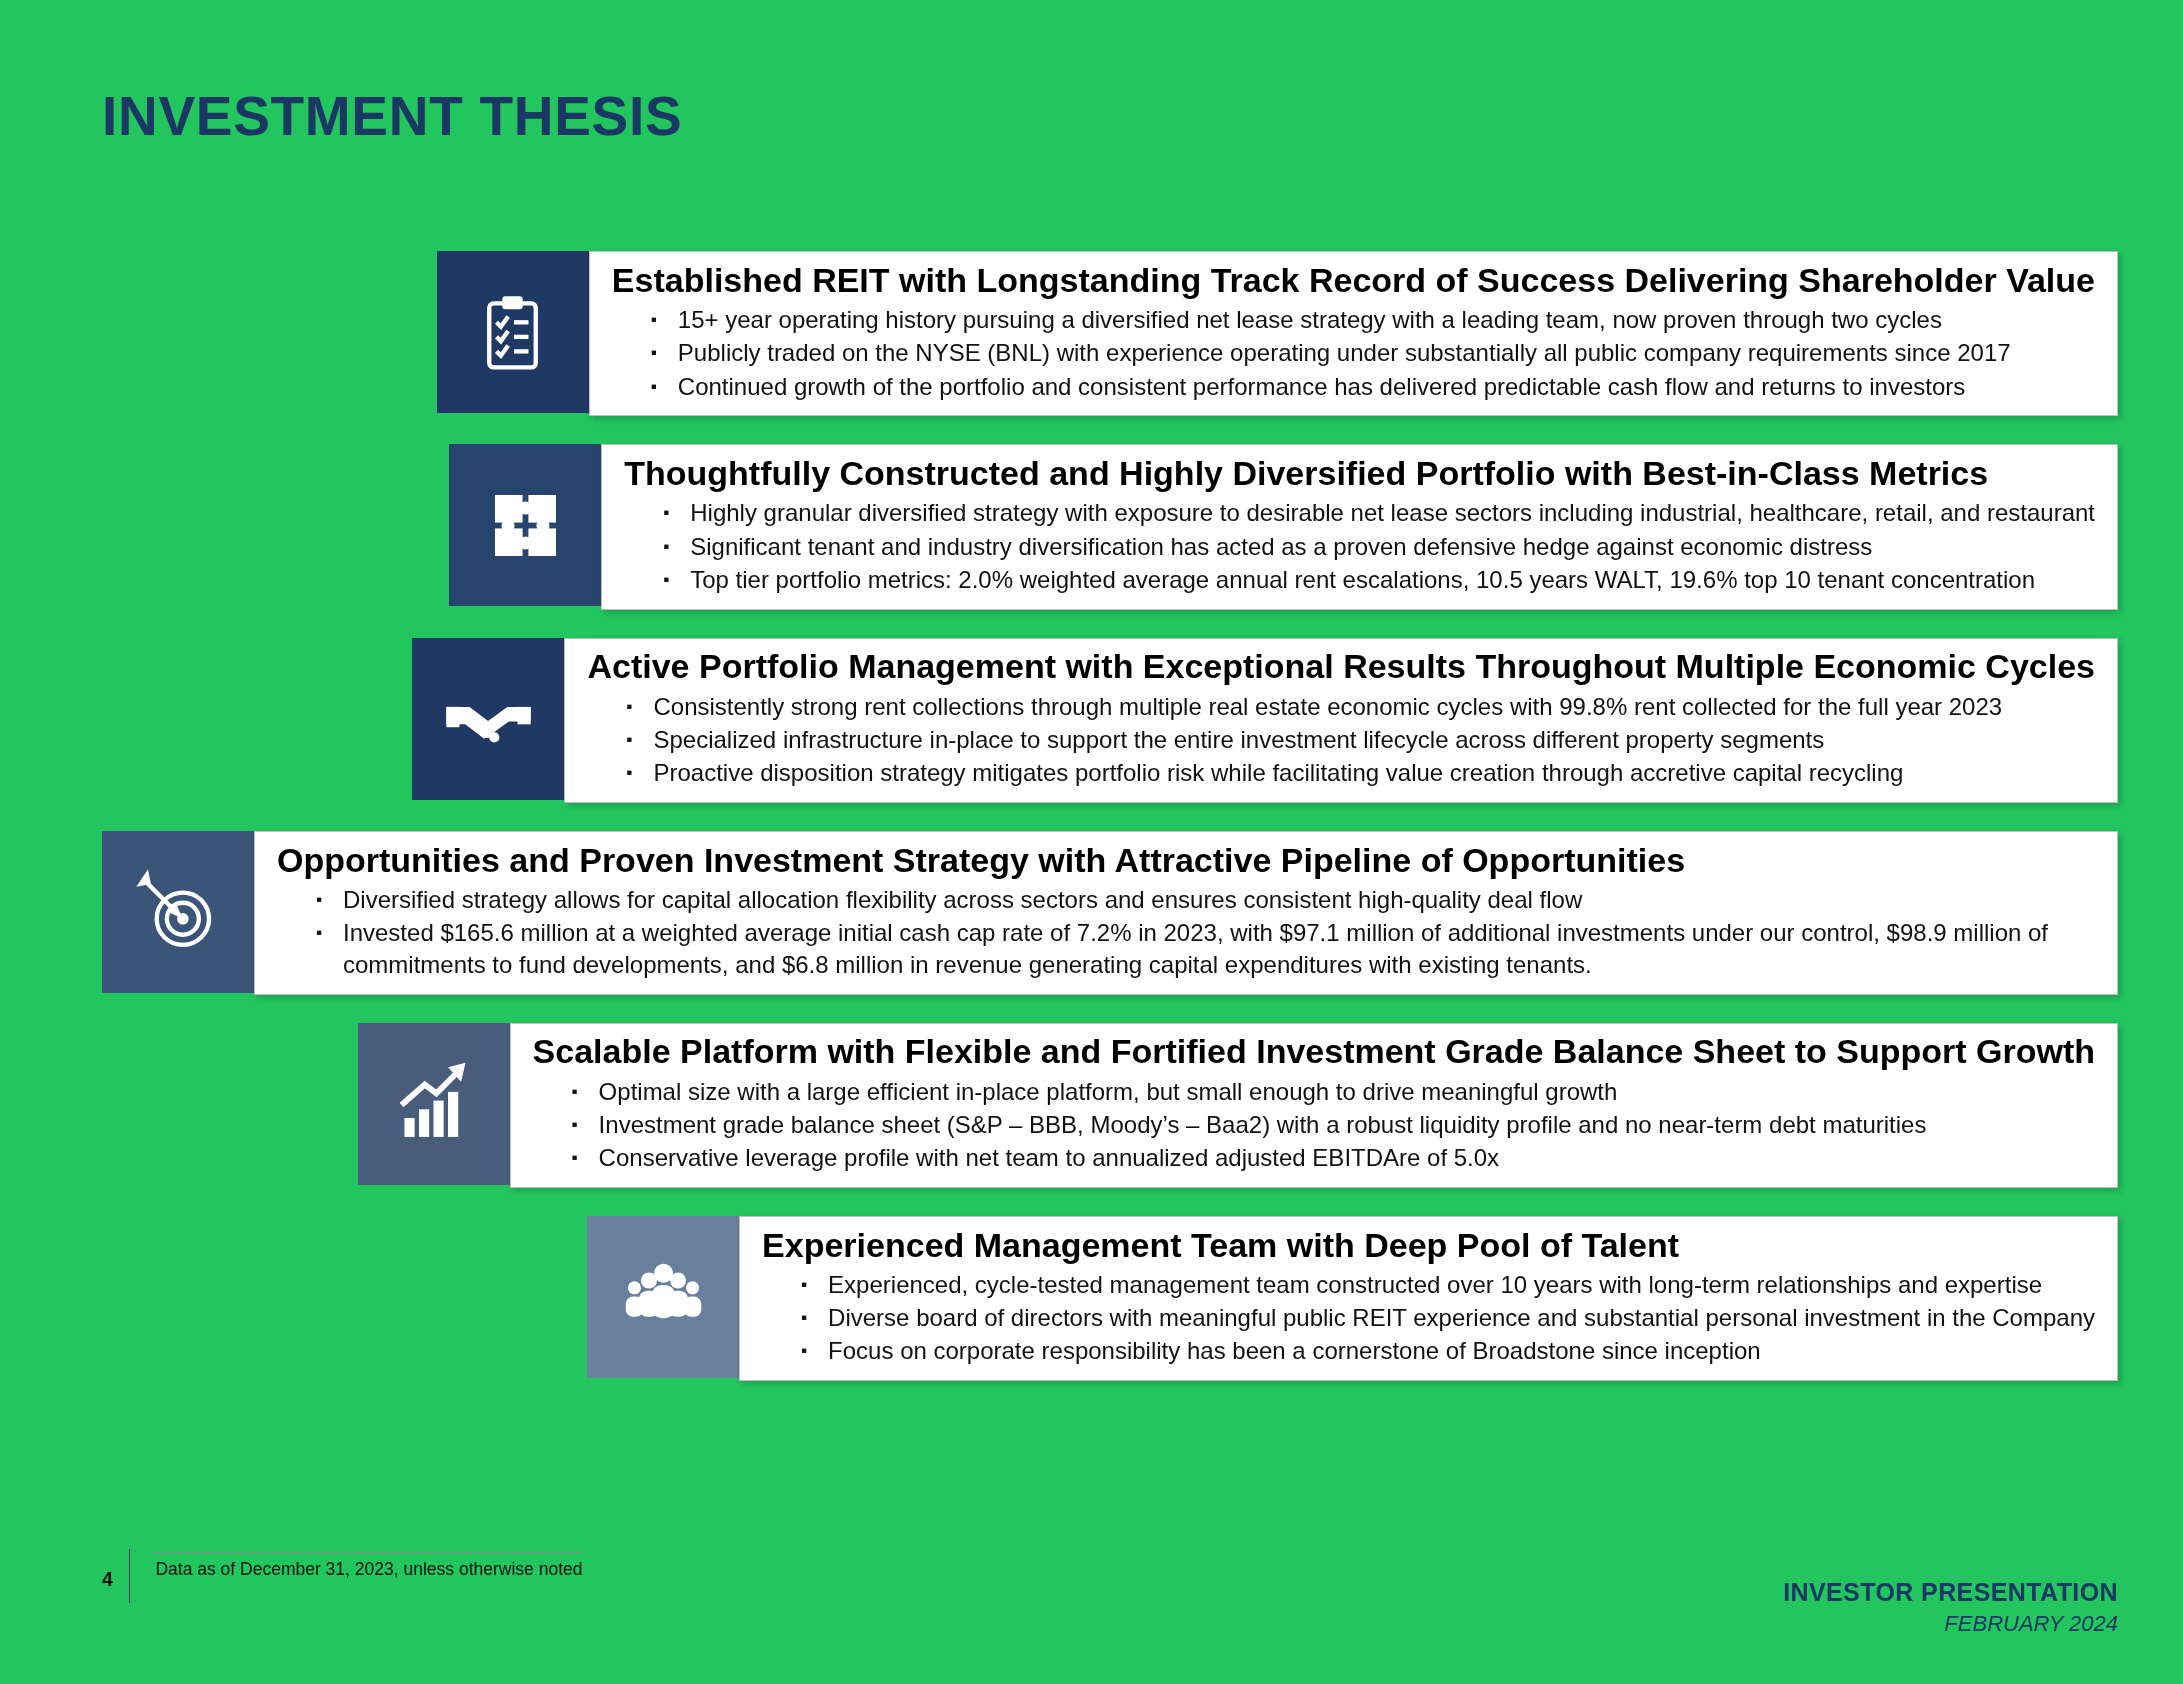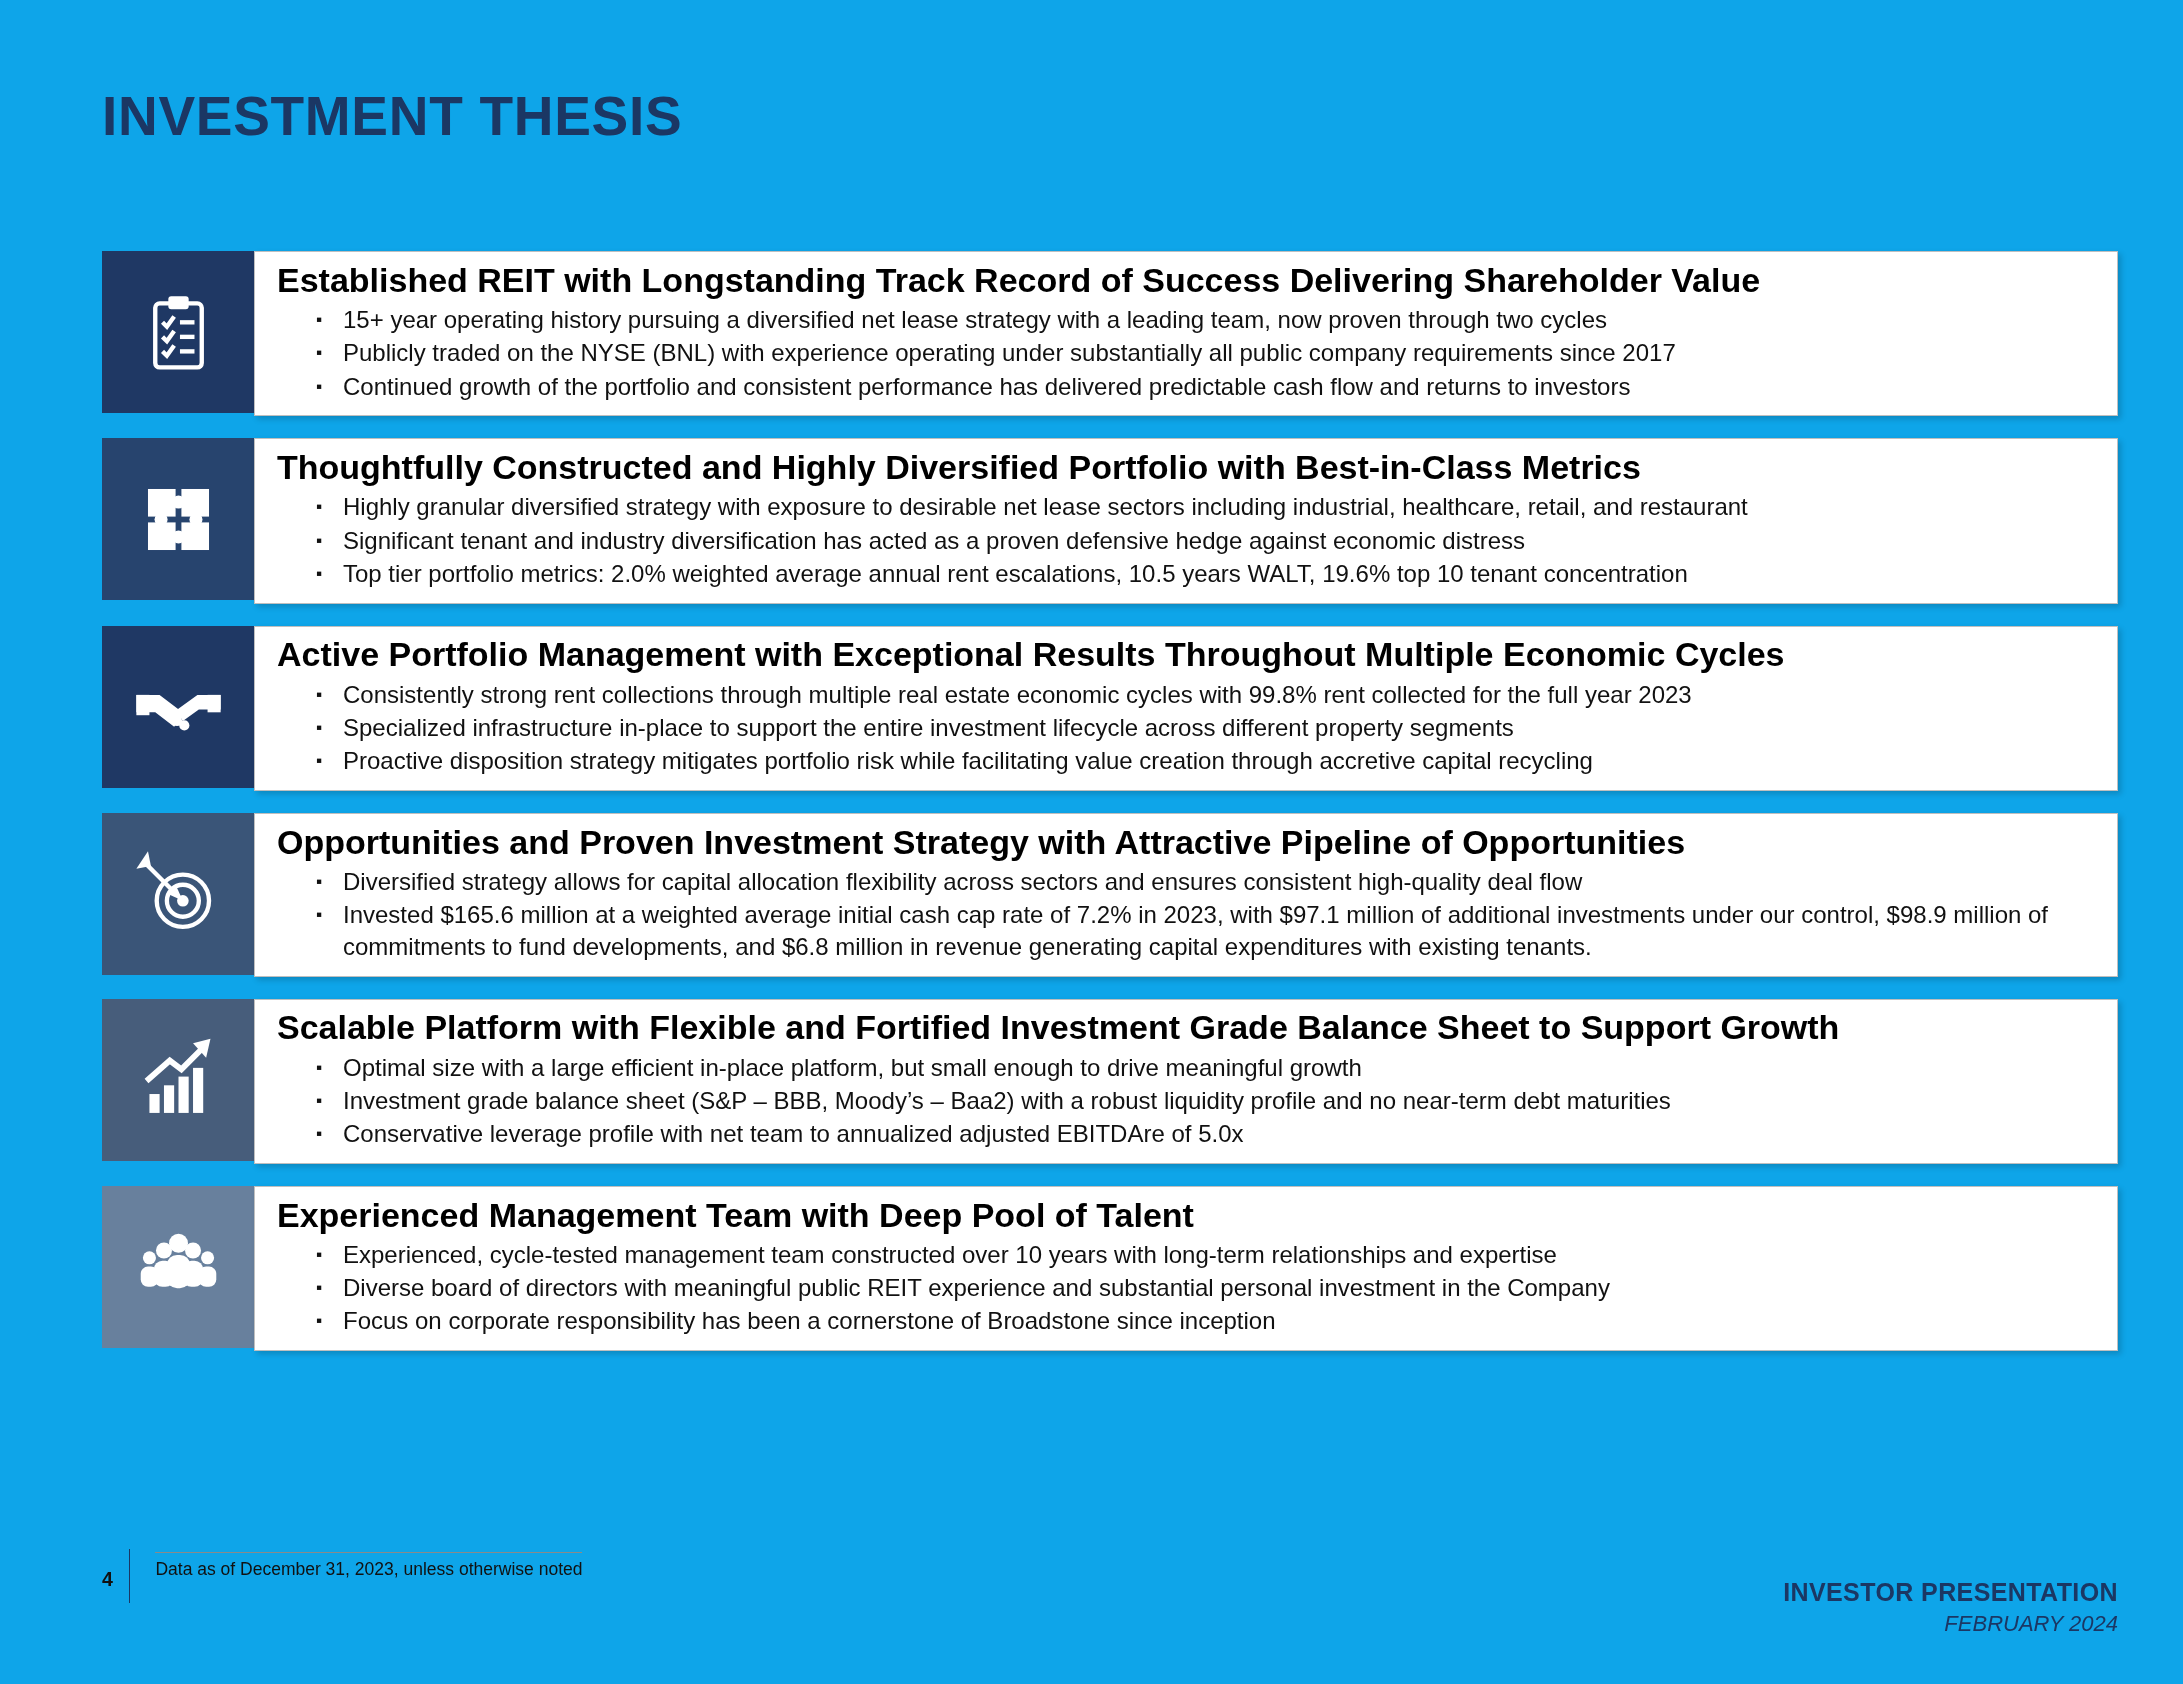--- a/index.html
+++ b/index.html
@@ -1,30 +1,30 @@
 <!DOCTYPE html>
 <html style="font-size:11.6px"><head>
 <meta charset="utf-8">
 <style>
   html,body{margin:0;padding:0;background:#ffffff;}
   .slide{
     position:relative;
     width:2183px;height:1685px;
-    background:#0ea5e9;
+    background:#22c55e;
     font-family:"Liberation Sans",sans-serif;
     overflow:hidden;
   }
   .page-title{
     position:absolute;left:102px;top:84px;
     font-size:55px;font-weight:bold;color:#1b3764;
     letter-spacing:0.7px;margin:0;
   }
   .sections{
     position:absolute;left:102px;top:251px;right:65px;
-    display:flex;flex-direction:column;gap:22px;
+    display:flex;flex-direction:column;gap:28px;align-items:flex-end;
   }
   .row{display:flex;align-items:flex-start;}
   .iconbox{
     width:152px;height:162px;flex:0 0 152px;
     display:flex;align-items:center;justify-content:center;
   }
   .iconbox svg{width:93px;height:93px;}
   .card{
     flex:1;min-height:162px;box-sizing:border-box;
     background:#ffffff;

